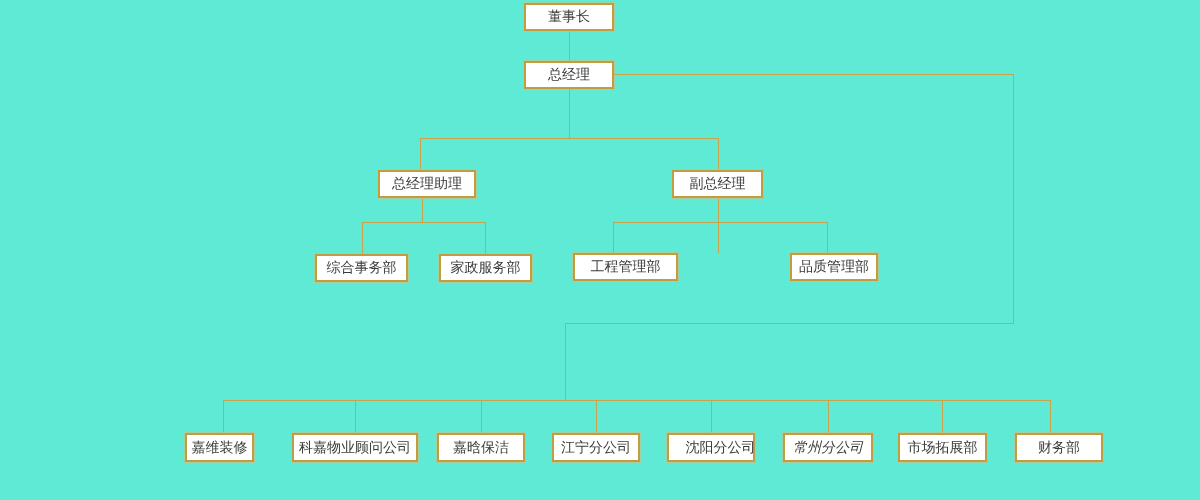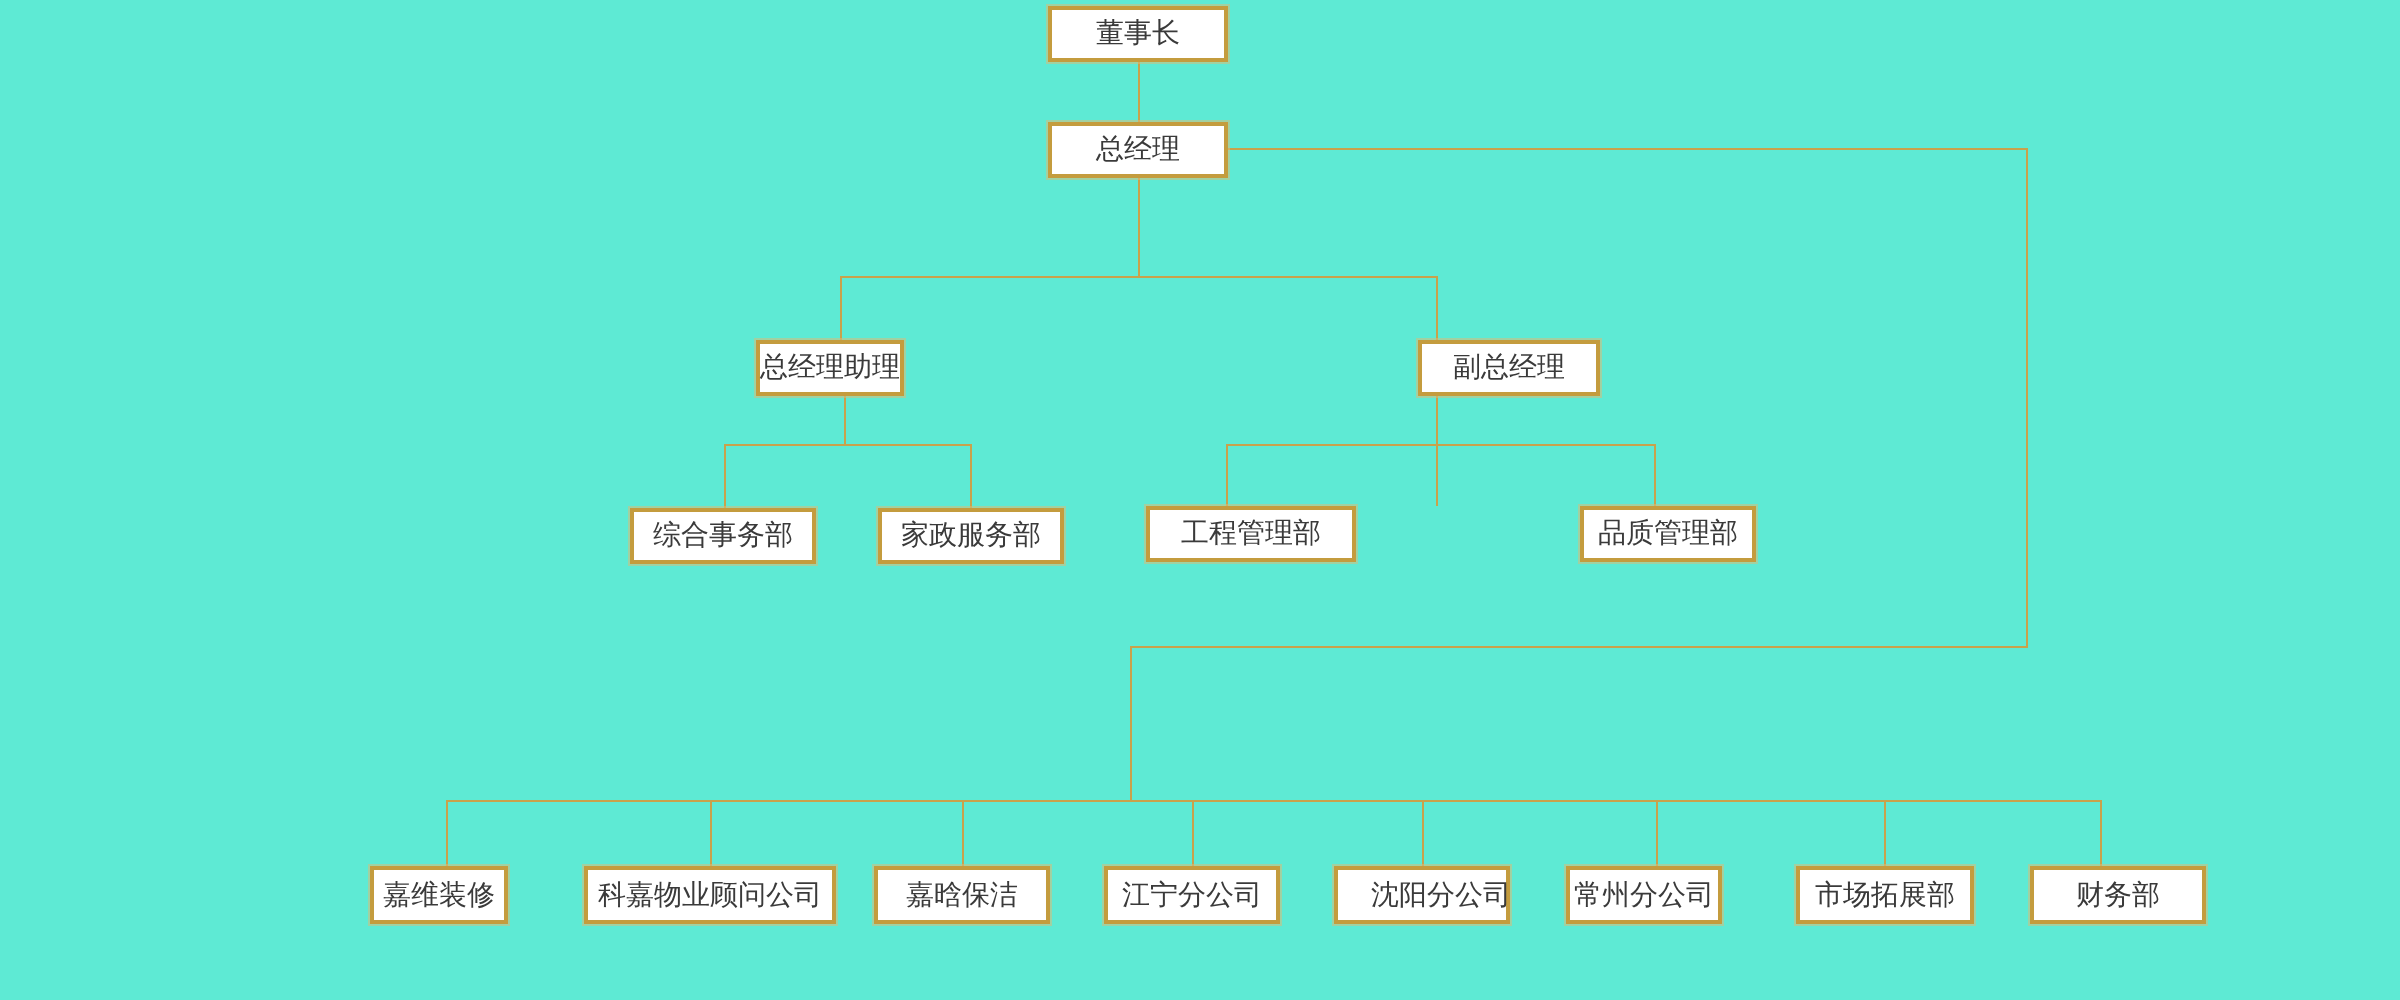--- a/index.html
+++ b/index.html
@@ -77,30 +77,30 @@
   <div class="vline" style="left:596px;  top:400px; height:33px;"></div>
   <div class="vline" style="left:711px;  top:400px; height:33px;"></div>
   <div class="vline" style="left:828px;  top:400px; height:33px;"></div>
   <div class="vline" style="left:942px;  top:400px; height:33px;"></div>
   <div class="vline" style="left:1050px; top:400px; height:33px;"></div>
 
   <div class="node" style="left:524px; top:3px;  width:90px;">董事长</div>
 
   <div class="node" style="left:524px; top:61px; width:90px;">总经理</div>
 
-  <div class="node" style="left:378px; top:170px; width:74px;">总经理助理</div>
-  <div class="node" style="left:672px; top:170px; width:91px;margin-left:37px;">副总经理</div>
+  <div class="node" style="left:378px; top:170px; width:98px;">总经理助理</div>
+  <div class="node" style="left:672px; top:170px; width:91px;">副总经理</div>
 
   <div class="node" style="left:315px; top:254px; width:93px;">综合事务部</div>
   <div class="node" style="left:439px; top:254px; width:93px;">家政服务部</div>
   <div class="node" style="left:573px; top:253px; width:105px;">工程管理部</div>
   <div class="node" style="left:790px; top:253px; width:88px;">品质管理部</div>
 
   <div class="node" style="left:185px;  top:433px; width:69px;  height:29px;">嘉维装修</div>
   <div class="node" style="left:292px;  top:433px; width:126px; height:29px;">科嘉物业顾问公司</div>
   <div class="node" style="left:437px;  top:433px; width:88px;  height:29px;">嘉晗保洁</div>
   <div class="node" style="left:552px;  top:433px; width:88px;  height:29px;">江宁分公司</div>
   <div class="node" style="left:667px;  top:433px; width:88px;  height:29px;padding-left:19px;">沈阳分公司</div>
-  <div class="node" style="left:783px;  top:433px; width:78px;  height:29px;">常州分公司</div>
+  <div class="node" style="left:783px;  top:433px; width:90px;  height:29px;font-style:italic;">常州分公司</div>
   <div class="node" style="left:898px;  top:433px; width:89px;  height:29px;text-align:center;">市场拓展部</div>
   <div class="node" style="left:1015px; top:433px; width:88px;  height:29px;">财务部</div>
 
 </div>
 
 </body></html>

